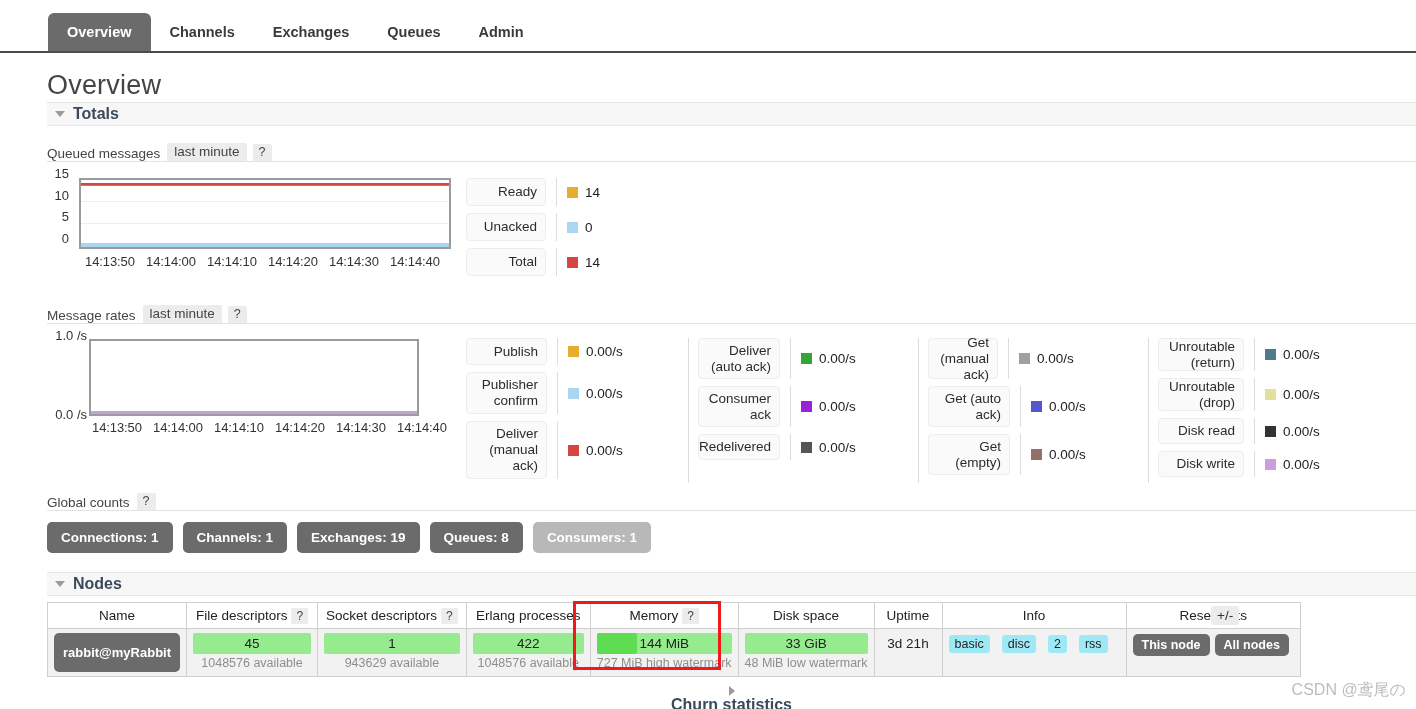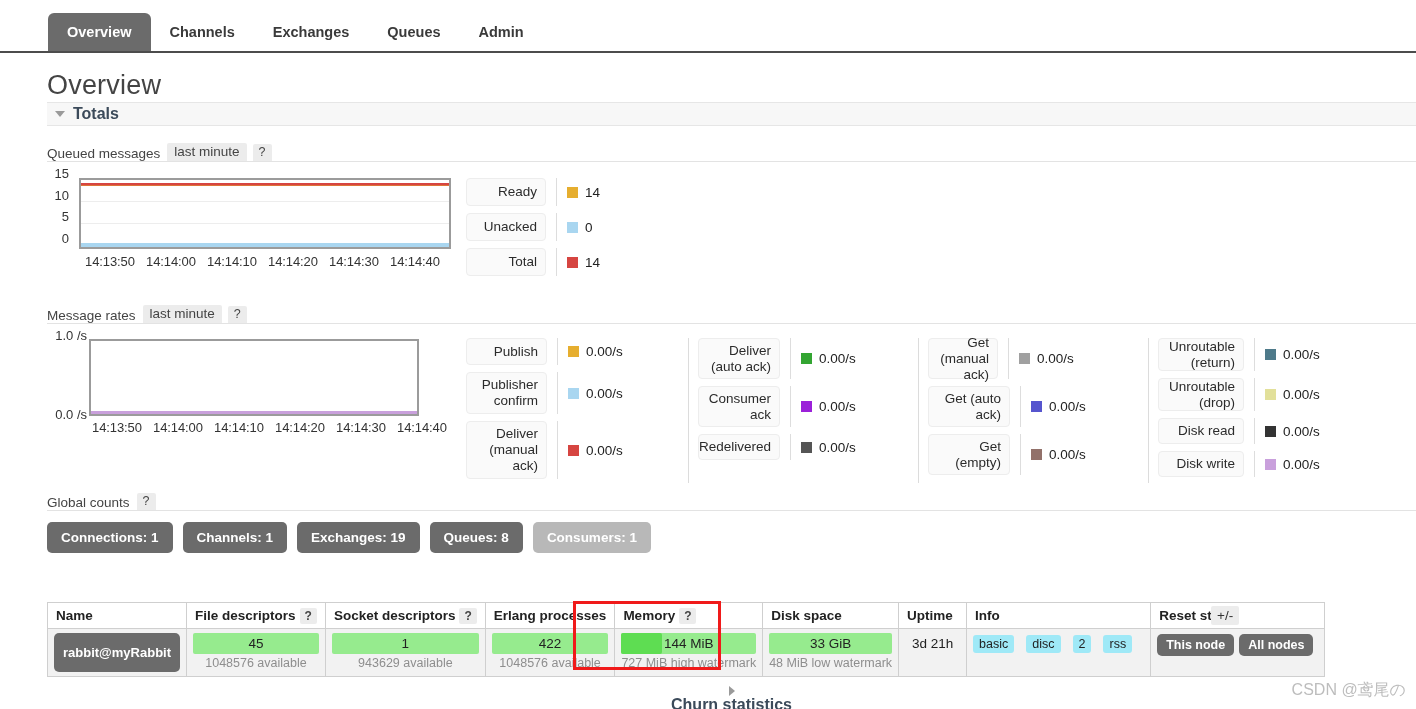--- a/index.html
+++ b/index.html
@@ -94,21 +94,21 @@
     border-radius: 5px; padding: 8px 14px; cursor: pointer; white-space: nowrap;
   }
   .pill.muted { background: #b8b8b8; }
 
   
   .nodes-table {
     position: absolute; left: 47px; top: 602px;
     border-collapse: collapse; font-size: 13.5px; background: #fff;
   }
   .nodes-table th {
-    font-weight: bold; text-align: left; color: #222;
+    font-weight: normal; text-align: center; color: #222;
     padding: 5px 8px; border: 1px solid #cfcfcf; background: #fff; white-space: nowrap;
   }
   .nodes-table td {
     padding: 4px 6px; border: 1px solid #cfcfcf; background: #f2f2f2;
     vertical-align: top; color: #222;
   }
   .q { background: #ececec; color: #444; font-size: 12px; padding: 1px 5px; margin-left: 4px; border-radius: 2px; cursor: pointer;}
   .node-name {
     background: #6b6b6b; color: #fff; font-size: 13px; font-weight: bold;
     padding: 12px 9px; border-radius: 5px; display: inline-block; white-space: nowrap;
@@ -340,20 +340,24 @@
   </div>
 
   <div class="pills" style="top:522px;">
     <div class="pill">Connections: 1</div>
     <div class="pill">Channels: 1</div>
     <div class="pill">Exchanges: 19</div>
     <div class="pill">Queues: 8</div>
     <div class="pill muted">Consumers: 1</div>
   </div>
 
+  <div class="section-band" style="top:572px;">
+    <span class="tri"></span>
+    <span class="section-label">Nodes</span>
+  </div>
 
   <table class="nodes-table">
     <thead>
       <tr>
         <th style="width:131px;">
           <span>Name</span>
         </th>
         <th style="width:131px;">
           <span>File descriptors</span><span class="q">?</span>
         </th>

